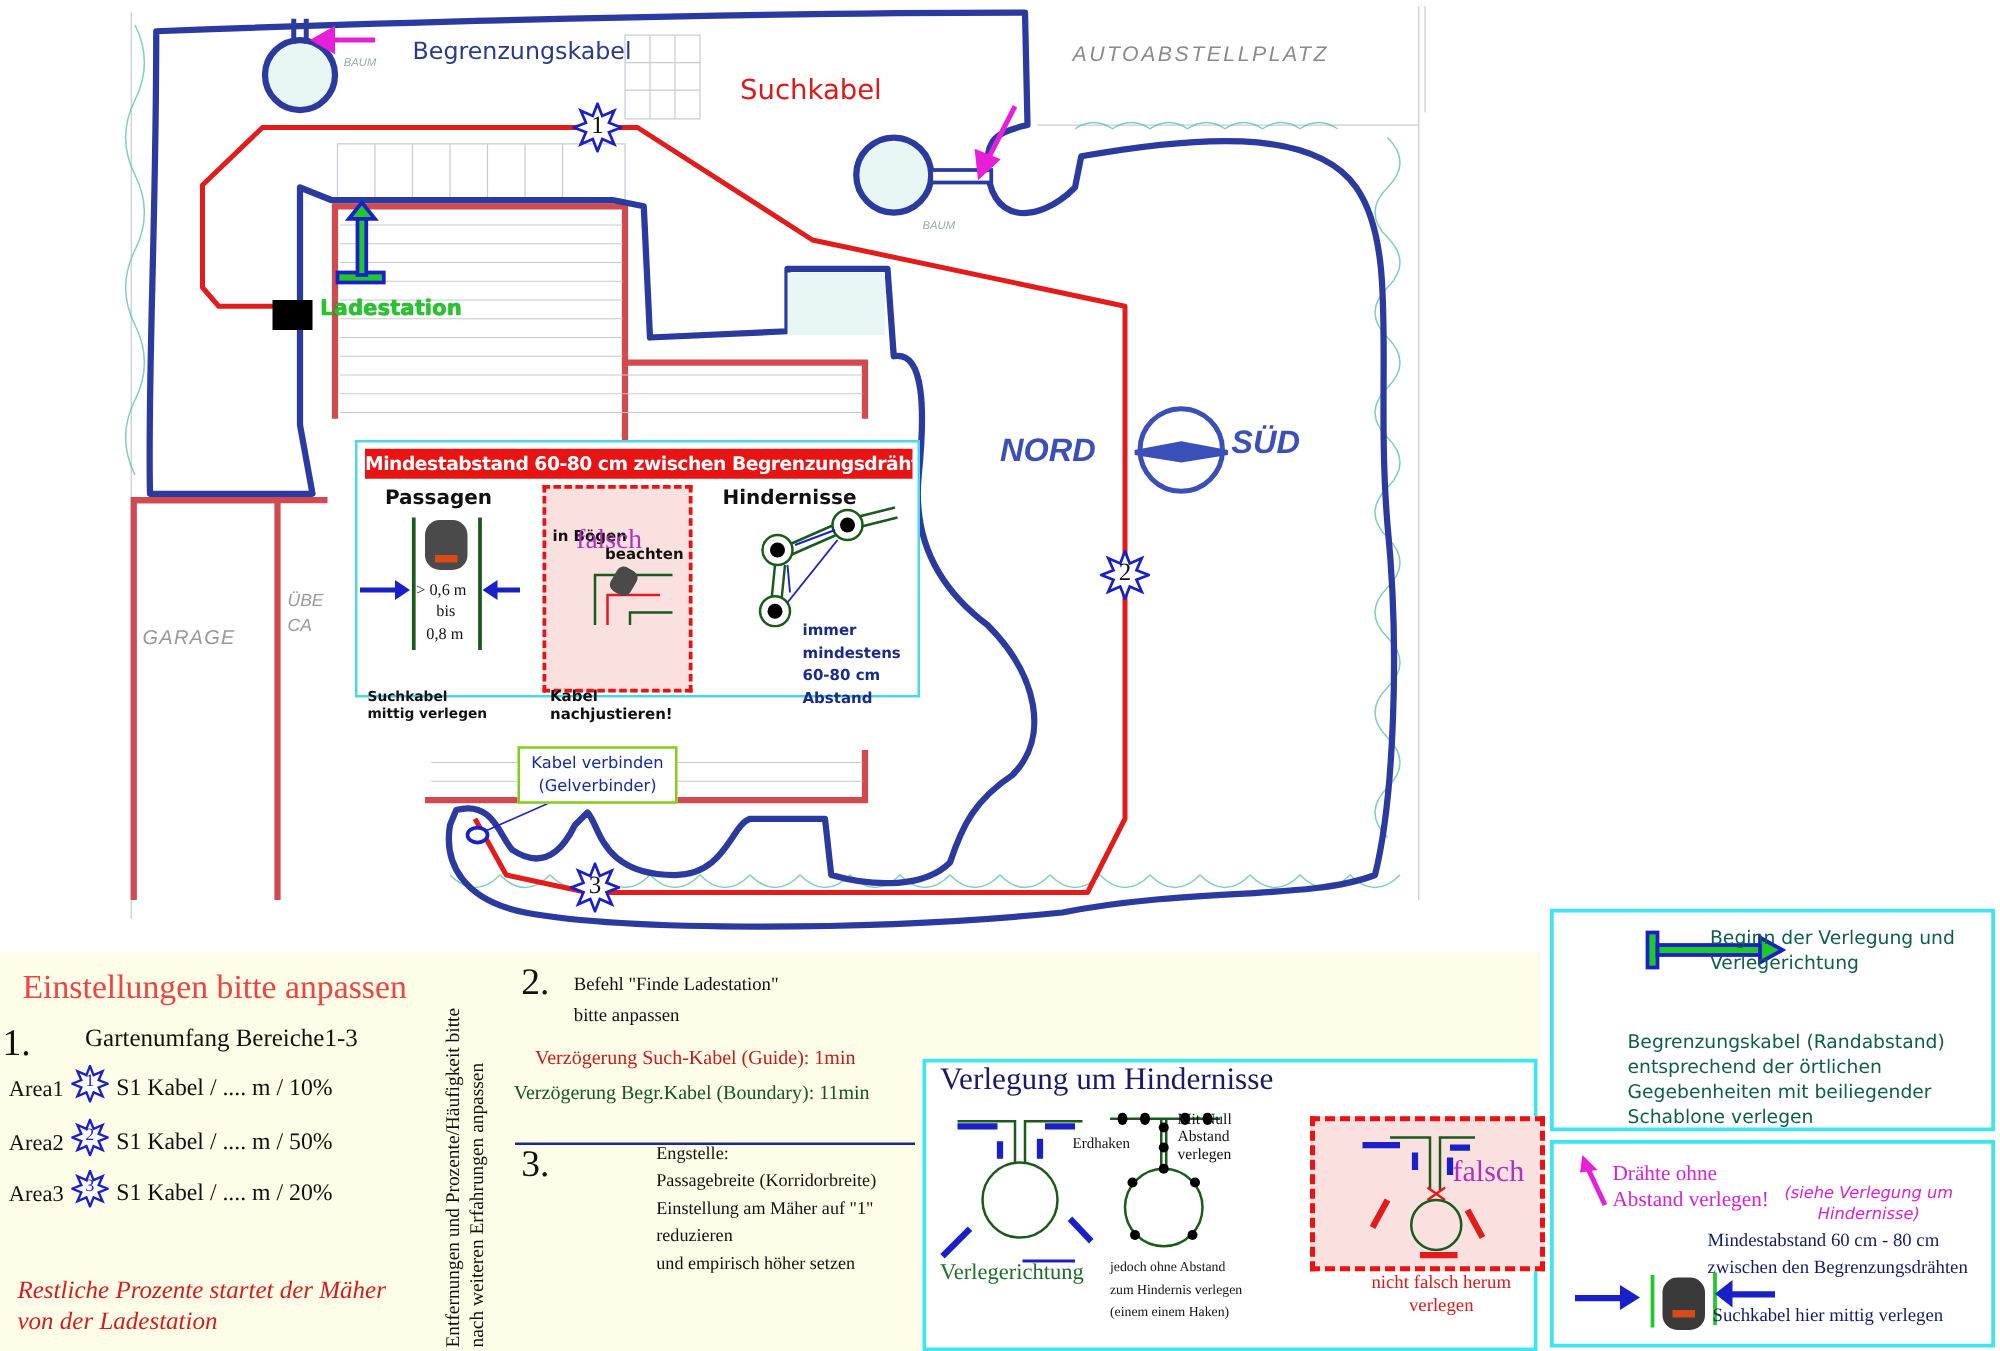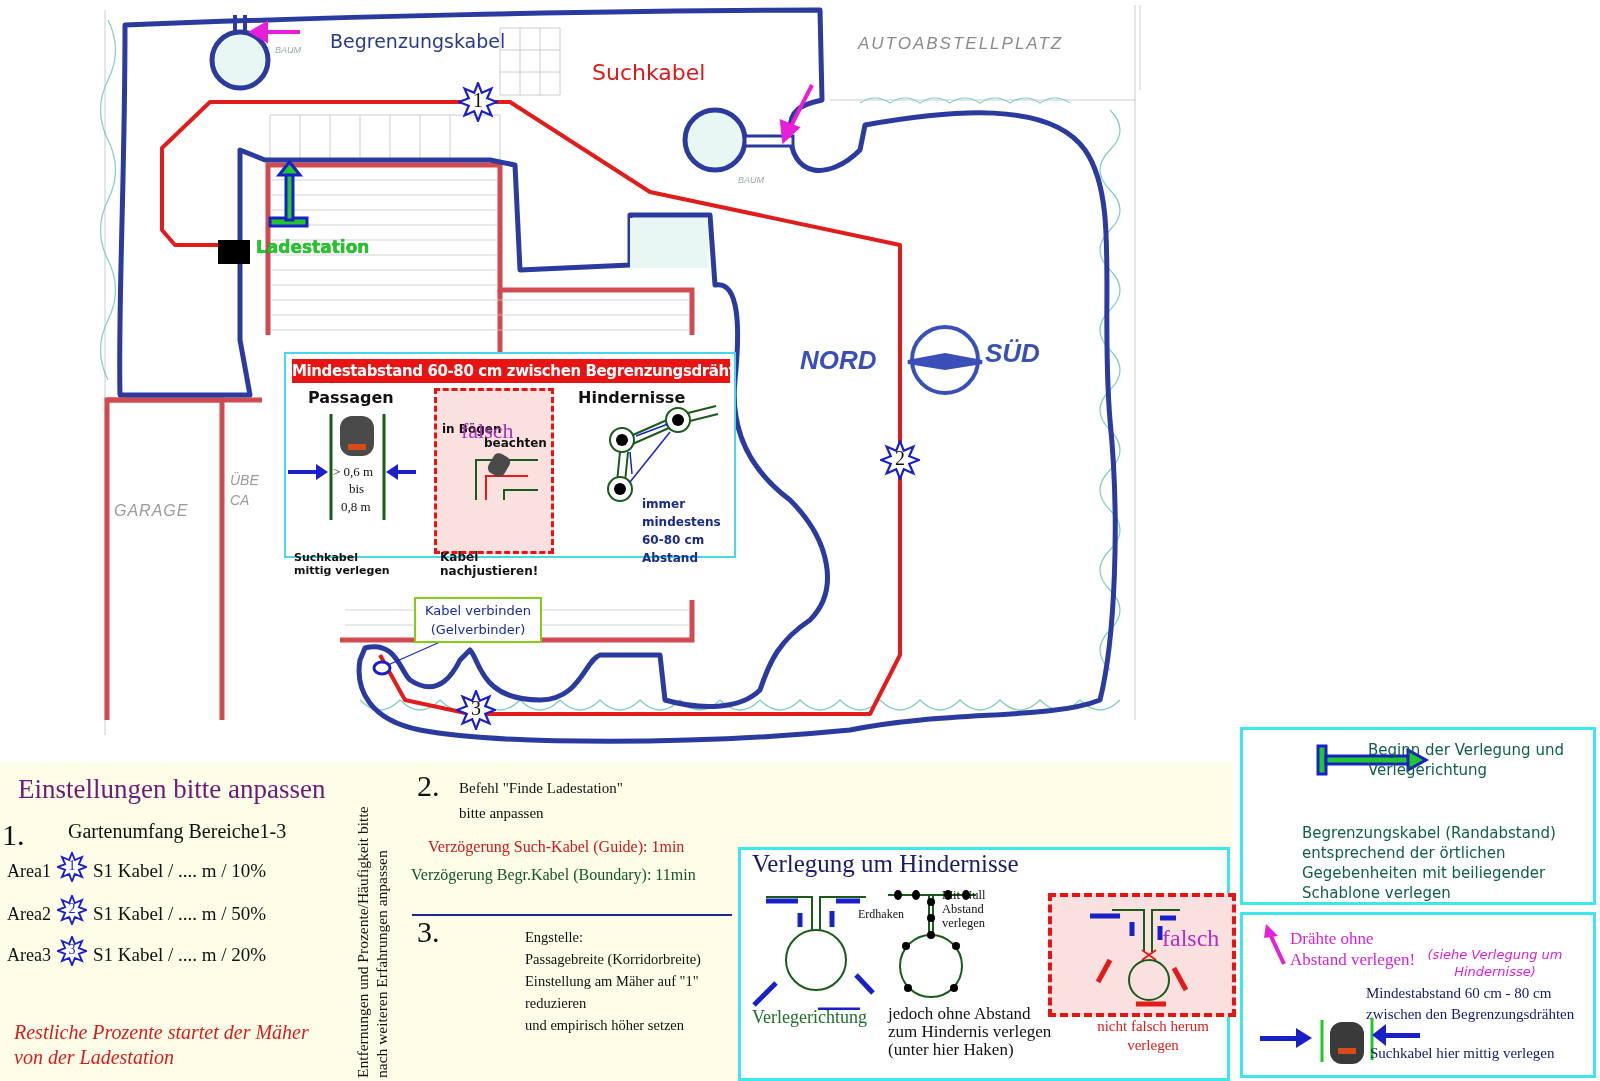--- a/index.html
+++ b/index.html
@@ -1,21 +1,21 @@
 <!DOCTYPE html>
 <html><head>
 <meta charset="utf-8">
 <style>
   html, body { margin:0; padding:0; }
   body { width:1600px; height:1081px; position:relative; overflow:hidden; background:#ffffff; font-family:"Liberation Serif", serif; }
   .abs { position:absolute; }
 
   
   .settings-panel { left:0; top:762px; width:1232px; height:319px; background:#fdfde8; }
-  .settings-title { left:18px; top:774px; font-size:27px; color:#701a75; font-family:"Liberation Serif", serif; white-space:nowrap;text-align:right; }
+  .settings-title { left:18px; top:774px; font-size:27px; color:#ef4444; font-family:"Liberation Serif", serif; white-space:nowrap;text-align:right; }
   .num { font-family:"Liberation Serif", serif; font-size:30px; color:#111; }
   .serif-text { font-family:"Liberation Serif", serif; color:#111; white-space:nowrap; }
   .area-row { display:flex; align-items:flex-end; gap:6px; font-family:"Liberation Serif", serif; font-size:19px; color:#111; white-space:nowrap; }
   .area-label { font-size:18px; }
   .rest-note { left:14px; top:1020px; font-size:20px; color:#d61c1c; font-style:italic; line-height:25px; font-family:"Liberation Serif", serif; }
   .vertical-note { left:353px; top:823px; width:60px; height:255px; }
   .vertical-note div { position:absolute; left:0; top:0; transform-origin:left top; transform: rotate(-90deg) translate(-255px, 0); width:255px; font-family:"Liberation Serif", serif; font-size:15.5px; line-height:19px; color:#111; }
   .divider-line { left:412px; top:914px; width:320px; height:2px; background:#1a2a8a; }
 
   .box-cyan { border:3px solid #3ee6ee; background:#ffffff; box-sizing:border-box; }
@@ -266,21 +266,21 @@
 <div class="abs num" style="left:417px;top:769px;">2.</div>
 <div class="abs serif-text" style="left:459px;top:776px;font-size:15px;line-height:25px;">
   <div>Befehl "Finde Ladestation"</div>
   <div>bitte anpassen</div>
 </div>
 <div class="abs serif-text" style="left:428px;top:838px;font-size:16px;color:#c81a1a;">Verzögerung Such-Kabel (Guide): 1min</div>
 <div class="abs serif-text" style="left:411px;top:866px;font-size:16px;color:#14532d;">Verzögerung Begr.Kabel (Boundary): 11min</div>
 <div class="abs divider-line"></div>
 
 <div class="abs num" style="left:417px;top:915px;">3.</div>
-<div class="abs serif-text" style="left:525px;top:912px;font-size:14.5px;line-height:22px;margin-top:14px;">
+<div class="abs serif-text" style="left:525px;top:912px;font-size:14.5px;line-height:22px;">
   <div>Engstelle:</div>
   <div>Passagebreite (Korridorbreite)</div>
   <div>Einstellung am Mäher auf "1"</div>
   <div>reduzieren</div>
   <div>und empirisch höher setzen</div>
 </div>
 
 <div class="abs box-cyan" style="left:738px;top:847px;width:492px;height:234px;"></div>
 <div class="abs obst-title" style="left:752px;top:850px;">Verlegung um Hindernisse</div>
 
@@ -317,24 +317,24 @@
     <ellipse cx="20" cy="98" rx="4" ry="4"></ellipse>
       <ellipse cx="66" cy="98" rx="4" ry="4"></ellipse>
   </g>
 </svg>
 <div class="abs serif-text" style="left:858px;top:907px;font-size:12px;">Erdhaken</div>
 <div class="abs serif-text" style="left:942px;top:888px;font-size:12.5px;line-height:14px;">
   <div>Mit Null</div>
   <div>Abstand</div>
   <div>verlegen</div>
 </div>
-<div class="abs serif-text" style="left:888px;top:1005px;font-size:17px;line-height:18px;">
+<div class="abs serif-text" style="left:888px;top:1005px;font-size:11px;line-height:18px;">
   <div>jedoch ohne Abstand</div>
   <div>zum Hindernis verlegen</div>
-  <div>(unter hier Haken)</div>
+  <div>(einem einem Haken)</div>
 </div>
 
 <div class="abs" style="left:1048px;top:893px;width:188px;height:124px;background:#fbe0e0;border:4px dashed #e81414;box-sizing:border-box;"></div>
 <svg class="abs" style="left:1080px;top:900px" width="110" height="110">
   <path d="M32 10 H64 V52 M72 52 V10 H100" fill="none" stroke="#1a5a1a" stroke-width="2"></path>
   <path d="M62 50 L76 60 M76 50 L62 60" stroke="#e21b1b" stroke-width="2"></path>
   <circle cx="69" cy="80" r="20" fill="none" stroke="#1a5a1a" stroke-width="2"></circle>
   <g stroke="#1a20c8" stroke-width="5">
       <line x1="40" y1="16" x2="10" y2="16"></line>
       <line x1="96" y1="18" x2="80" y2="18"></line>

